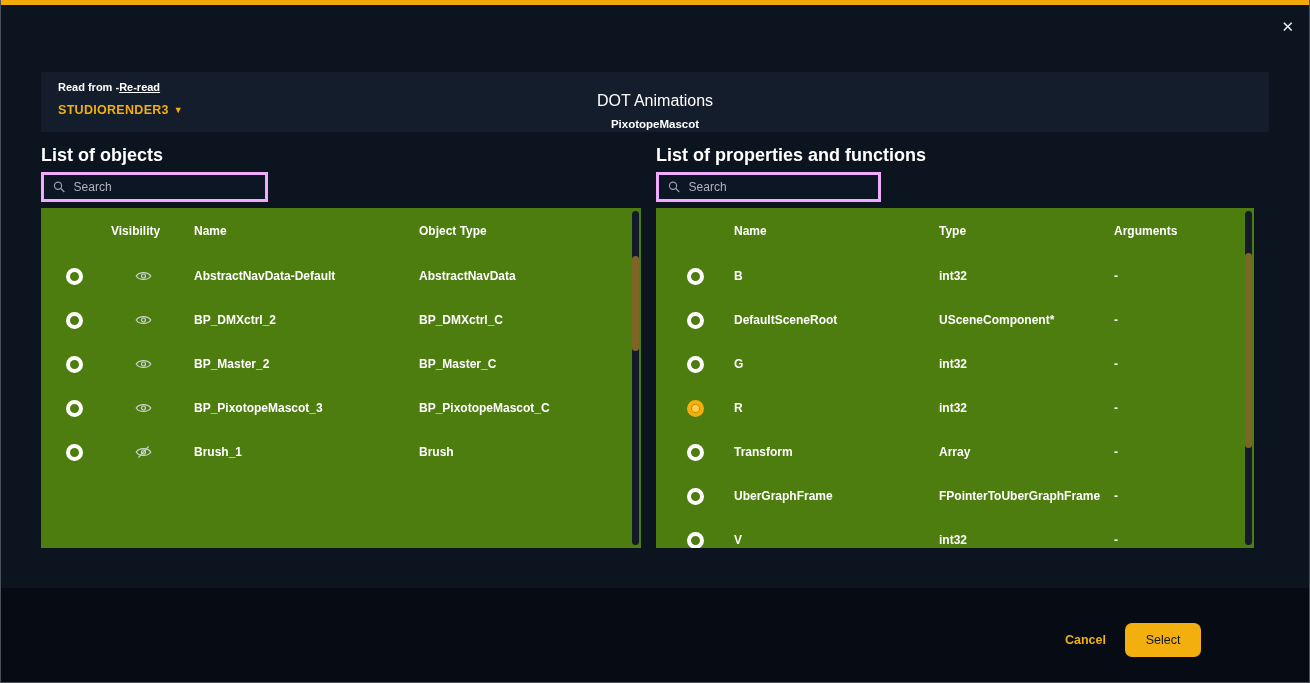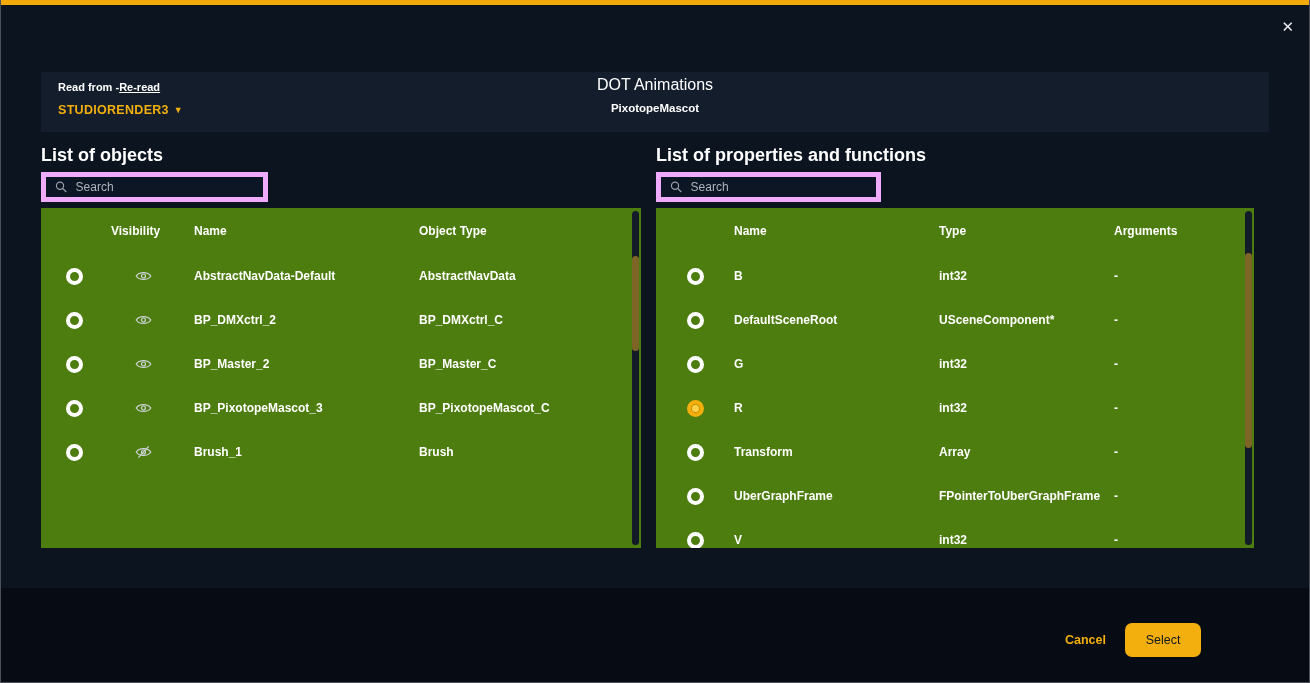--- a/index.html
+++ b/index.html
@@ -9,28 +9,28 @@
   .screen{position:absolute;inset:0;border:1px solid #4b5058;border-top:none}
   .top-bar{position:absolute;top:0;left:0;right:0;height:5px;background:#f2a90a}
   .close{position:absolute;top:19px;right:15px;font-size:15px;color:#e8eaed;cursor:pointer;line-height:1}
 
   .header-strip{position:absolute;left:40px;top:72px;width:1228px;height:60px;background:#141d2c}
   .read-block{position:absolute;left:17px;top:9px;font-size:11px;font-weight:bold;color:#fff}
   .reread{color:#fff;text-decoration:underline;cursor:pointer}
   .source{position:absolute;left:17px;top:31px;color:#f2af0d;font-weight:bold;font-size:12.5px;cursor:pointer;letter-spacing:.3px}
   .caret{font-size:9px;margin-left:5px;vertical-align:1px;display:inline-block}
   .titles{position:absolute;left:0;right:0;top:0;text-align:center;pointer-events:none}
-  .title{margin-top:4px;font-size:16px;font-weight:400}
+  .title{margin-top:20px;font-size:16px;font-weight:400}
   .subtitle{margin-top:8px;font-size:11.5px;font-weight:bold}
 
   .panel-title{position:absolute;font-size:18px;font-weight:bold}
   #objects-title{left:40px;top:145px}
   #props-title{left:655px;top:145px}
 
-  .search{position:absolute;top:172px;height:30px;background:#0d1624;border:5px solid #f0abfc;
+  .search{position:absolute;top:172px;height:30px;background:#0d1624;border:3px solid #f0abfc;
           display:flex;align-items:center;padding:0 9px;gap:8px}
   #objects-search{left:40px;width:227px}
   #props-search{left:655px;width:225px}
   .search input{background:transparent;border:none;outline:none;color:#cdd2d9;font-size:12px;
                 font-family:"Liberation Sans",sans-serif;width:100%}
   .search input::placeholder{color:#aeb4bd}
 
   .table{position:absolute;top:208px;height:340px;background:#4d7c0f;overflow:hidden}
   #objects-table{left:40px;width:600px}
   #props-table{left:655px;width:598px}

